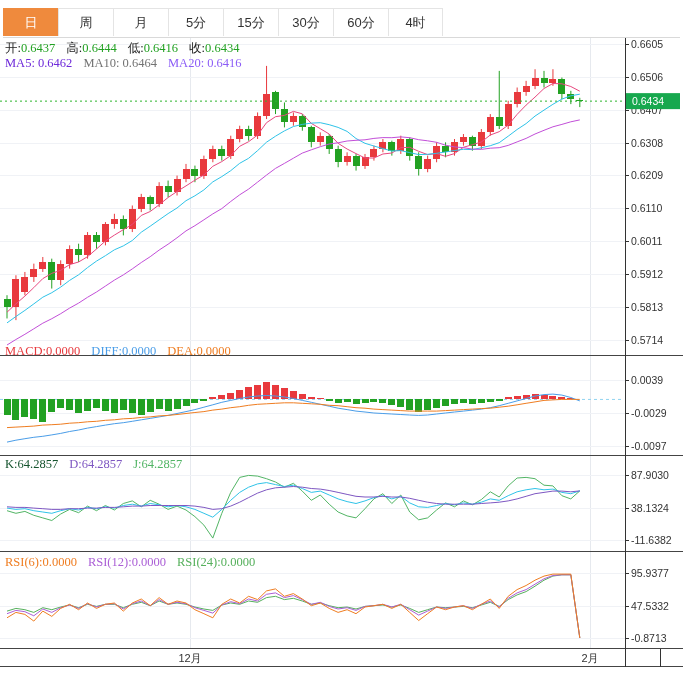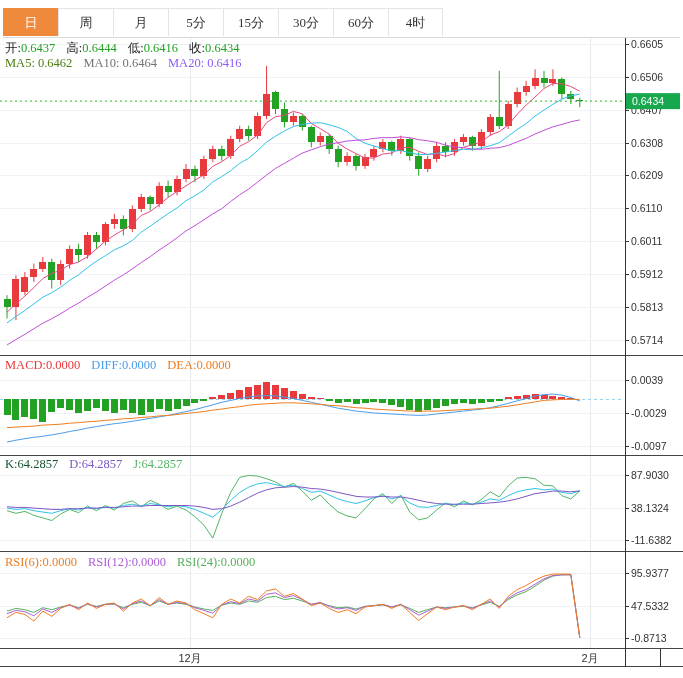--- a/index.html
+++ b/index.html
@@ -1,21 +1,21 @@
 <!DOCTYPE html>
 <html><head>
 <meta charset="utf-8">
 <style>
   html,body{margin:0;padding:0;background:#fff;width:683px;height:678px;overflow:hidden;
     font-family:"Liberation Sans","DejaVu Sans",sans-serif;}
   .app{position:relative;width:683px;height:678px;background:#fff;}
   #chart-svg{position:absolute;left:0;top:0;}
   svg text{font-family:"Liberation Sans","DejaVu Sans",sans-serif;}
   .tabbar{position:absolute;left:3px;top:8px;width:677px;height:29px;border-bottom:1px solid #d9d9d9;
-    font-size:13px;white-space:nowrap;background:#fff;font-family:Liberation Serif, serif;}
+    font-size:13px;white-space:nowrap;background:#fff;}
   .tab{display:inline-block;width:55px;height:28px;line-height:28px;text-align:center;color:#333;
     border:1px solid #e4e4e4;border-right:none;border-bottom:none;box-sizing:border-box;cursor:pointer;
     vertical-align:top;background:#fff;}
   .tab:last-child{border-right:1px solid #e4e4e4;}
   .tab.active{background:#ef8a3d;border-color:#ef8a3d;color:#fff;}
   .legend{position:absolute;left:5px;font-size:12.5px;white-space:nowrap;pointer-events:none;font-family:Liberation Serif, serif;}
   .legend .item{margin-right:11px;}
 </style>
 </head>
 <body>
@@ -317,17 +317,17 @@
         <line x1="625.5" y1="37.5" x2="625.5" y2="666.5" stroke="#333" shape-rendering="crispEdges"></line>
         <line x1="660.5" y1="648.5" x2="660.5" y2="666.5" stroke="#333" shape-rendering="crispEdges"></line>
       </g>
       <g>
         <text x="190" y="661.5" font-size="11" fill="#333333" text-anchor="middle">12月</text>
         <text x="590" y="661.5" font-size="11" fill="#333333" text-anchor="middle">2月</text>
       </g>
     </svg>
   <div class="tabbar" id="tabbar"><div class="tab active">日</div><div class="tab">周</div><div class="tab">月</div><div class="tab">5分</div><div class="tab">15分</div><div class="tab">30分</div><div class="tab">60分</div><div class="tab">4时</div></div>
   <div class="legend" id="legend-ohlc" style="top:40px;"><span class="item"><span style="color: rgb(34, 34, 34);">开:</span><span style="color: rgb(33, 161, 33);">0.6437</span></span><span class="item"><span style="color: rgb(34, 34, 34);">高:</span><span style="color: rgb(33, 161, 33);">0.6444</span></span><span class="item"><span style="color: rgb(34, 34, 34);">低:</span><span style="color: rgb(33, 161, 33);">0.6416</span></span><span class="item"><span style="color: rgb(34, 34, 34);">收:</span><span style="color: rgb(33, 161, 33);">0.6434</span></span></div>
-  <div class="legend" id="legend-ma" style="top:56px;"><span class="item" style="color: #4d7c0f;">MA5: 0.6462</span><span class="item" style="color: #737373;">MA10: 0.6464</span><span class="item" style="color: #8b5cf6;">MA20: 0.6416</span></div>
-  <div class="legend" id="legend-macd" style="top:358px;"><span class="item" style="color: rgb(232, 57, 61);">MACD:0.0000</span><span class="item" style="color: rgb(74, 157, 232);">DIFF:0.0000</span><span class="item" style="color: rgb(239, 125, 33);">DEA:0.0000</span></div>
+  <div class="legend" id="legend-ma" style="top:56px;"><span class="item" style="color: #6d28d9;">MA5: 0.6462</span><span class="item" style="color: #737373;">MA10: 0.6464</span><span class="item" style="color: #8b5cf6;">MA20: 0.6416</span></div>
+  <div class="legend" id="legend-macd" style="top:344px;"><span class="item" style="color: rgb(232, 57, 61);">MACD:0.0000</span><span class="item" style="color: rgb(74, 157, 232);">DIFF:0.0000</span><span class="item" style="color: rgb(239, 125, 33);">DEA:0.0000</span></div>
   <div class="legend" id="legend-kdj" style="top:457px;"><span class="item" style="color: #14532d;">K:64.2857</span><span class="item" style="color: rgb(126, 87, 194); margin-top: 45px;">D:64.2857</span><span class="item" style="color: rgb(82, 181, 101);">J:64.2857</span></div>
   <div class="legend" id="legend-rsi" style="top:555px;"><span class="item" style="color: rgb(239, 125, 33);">RSI(6):0.0000</span><span class="item" style="color: rgb(171, 95, 214);">RSI(12):0.0000</span><span class="item" style="color: rgb(86, 176, 92); margin-top: 44px;">RSI(24):0.0000</span></div>
 </div>
 
 </body></html>

